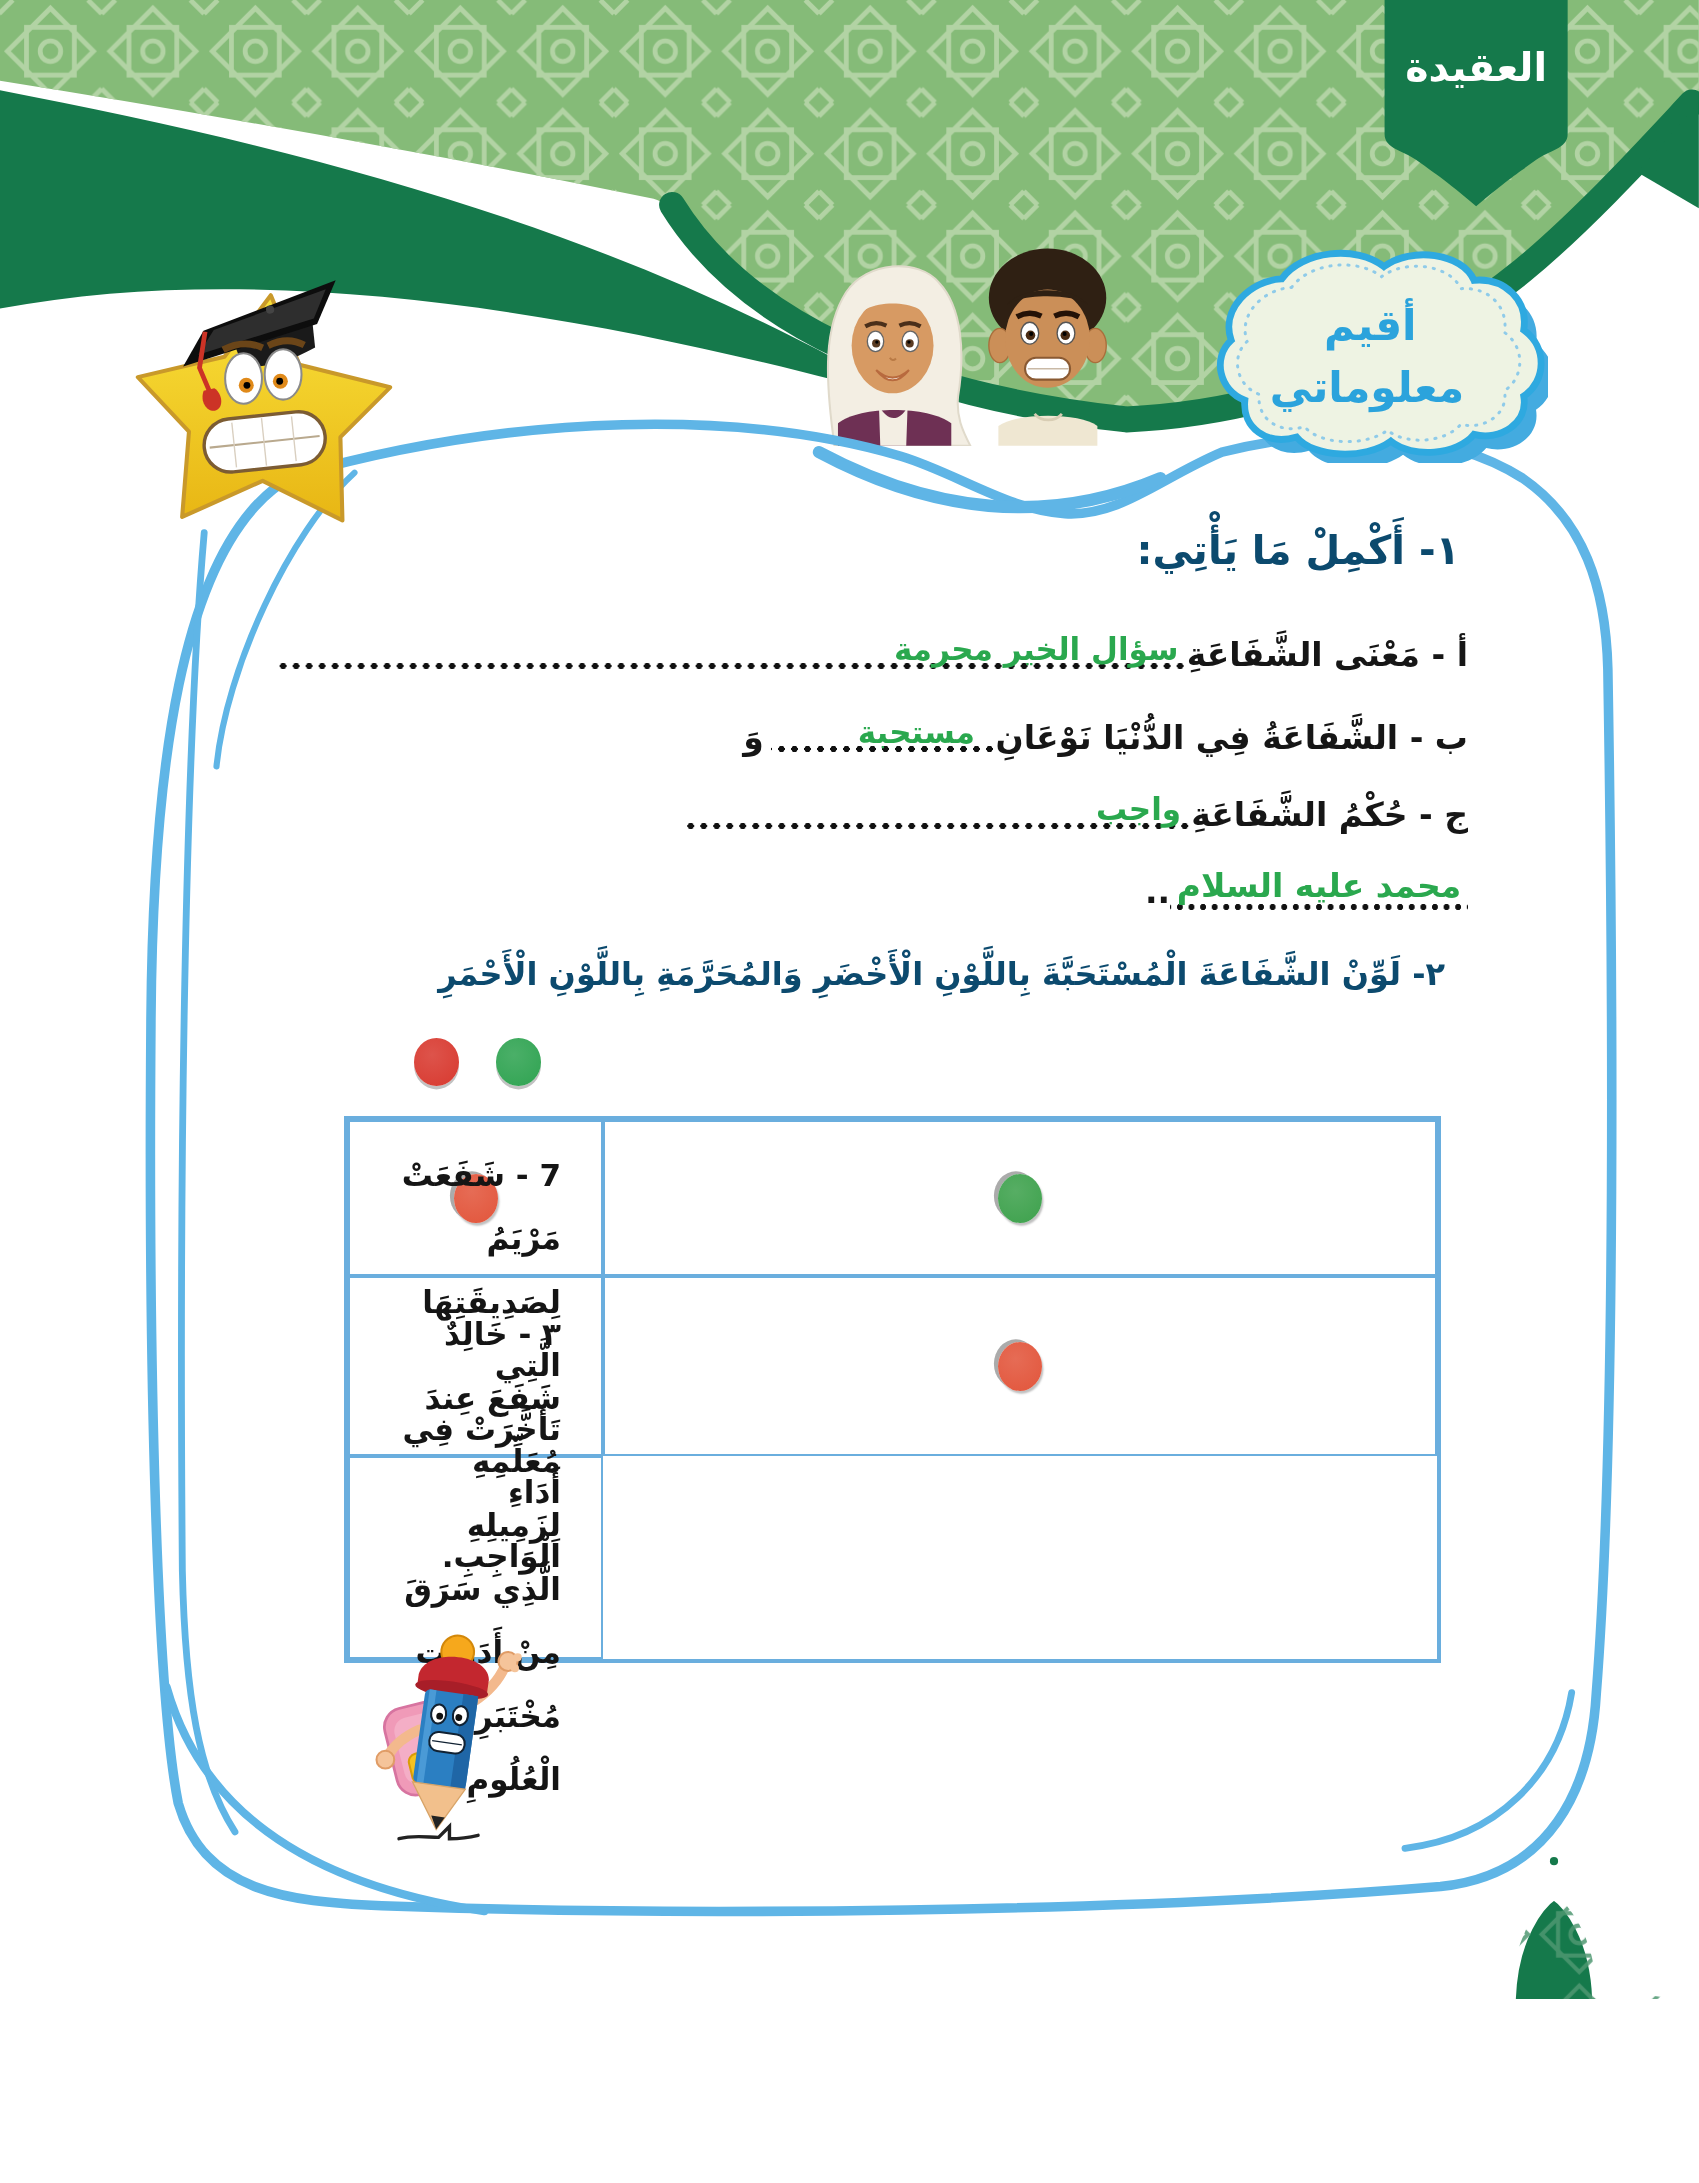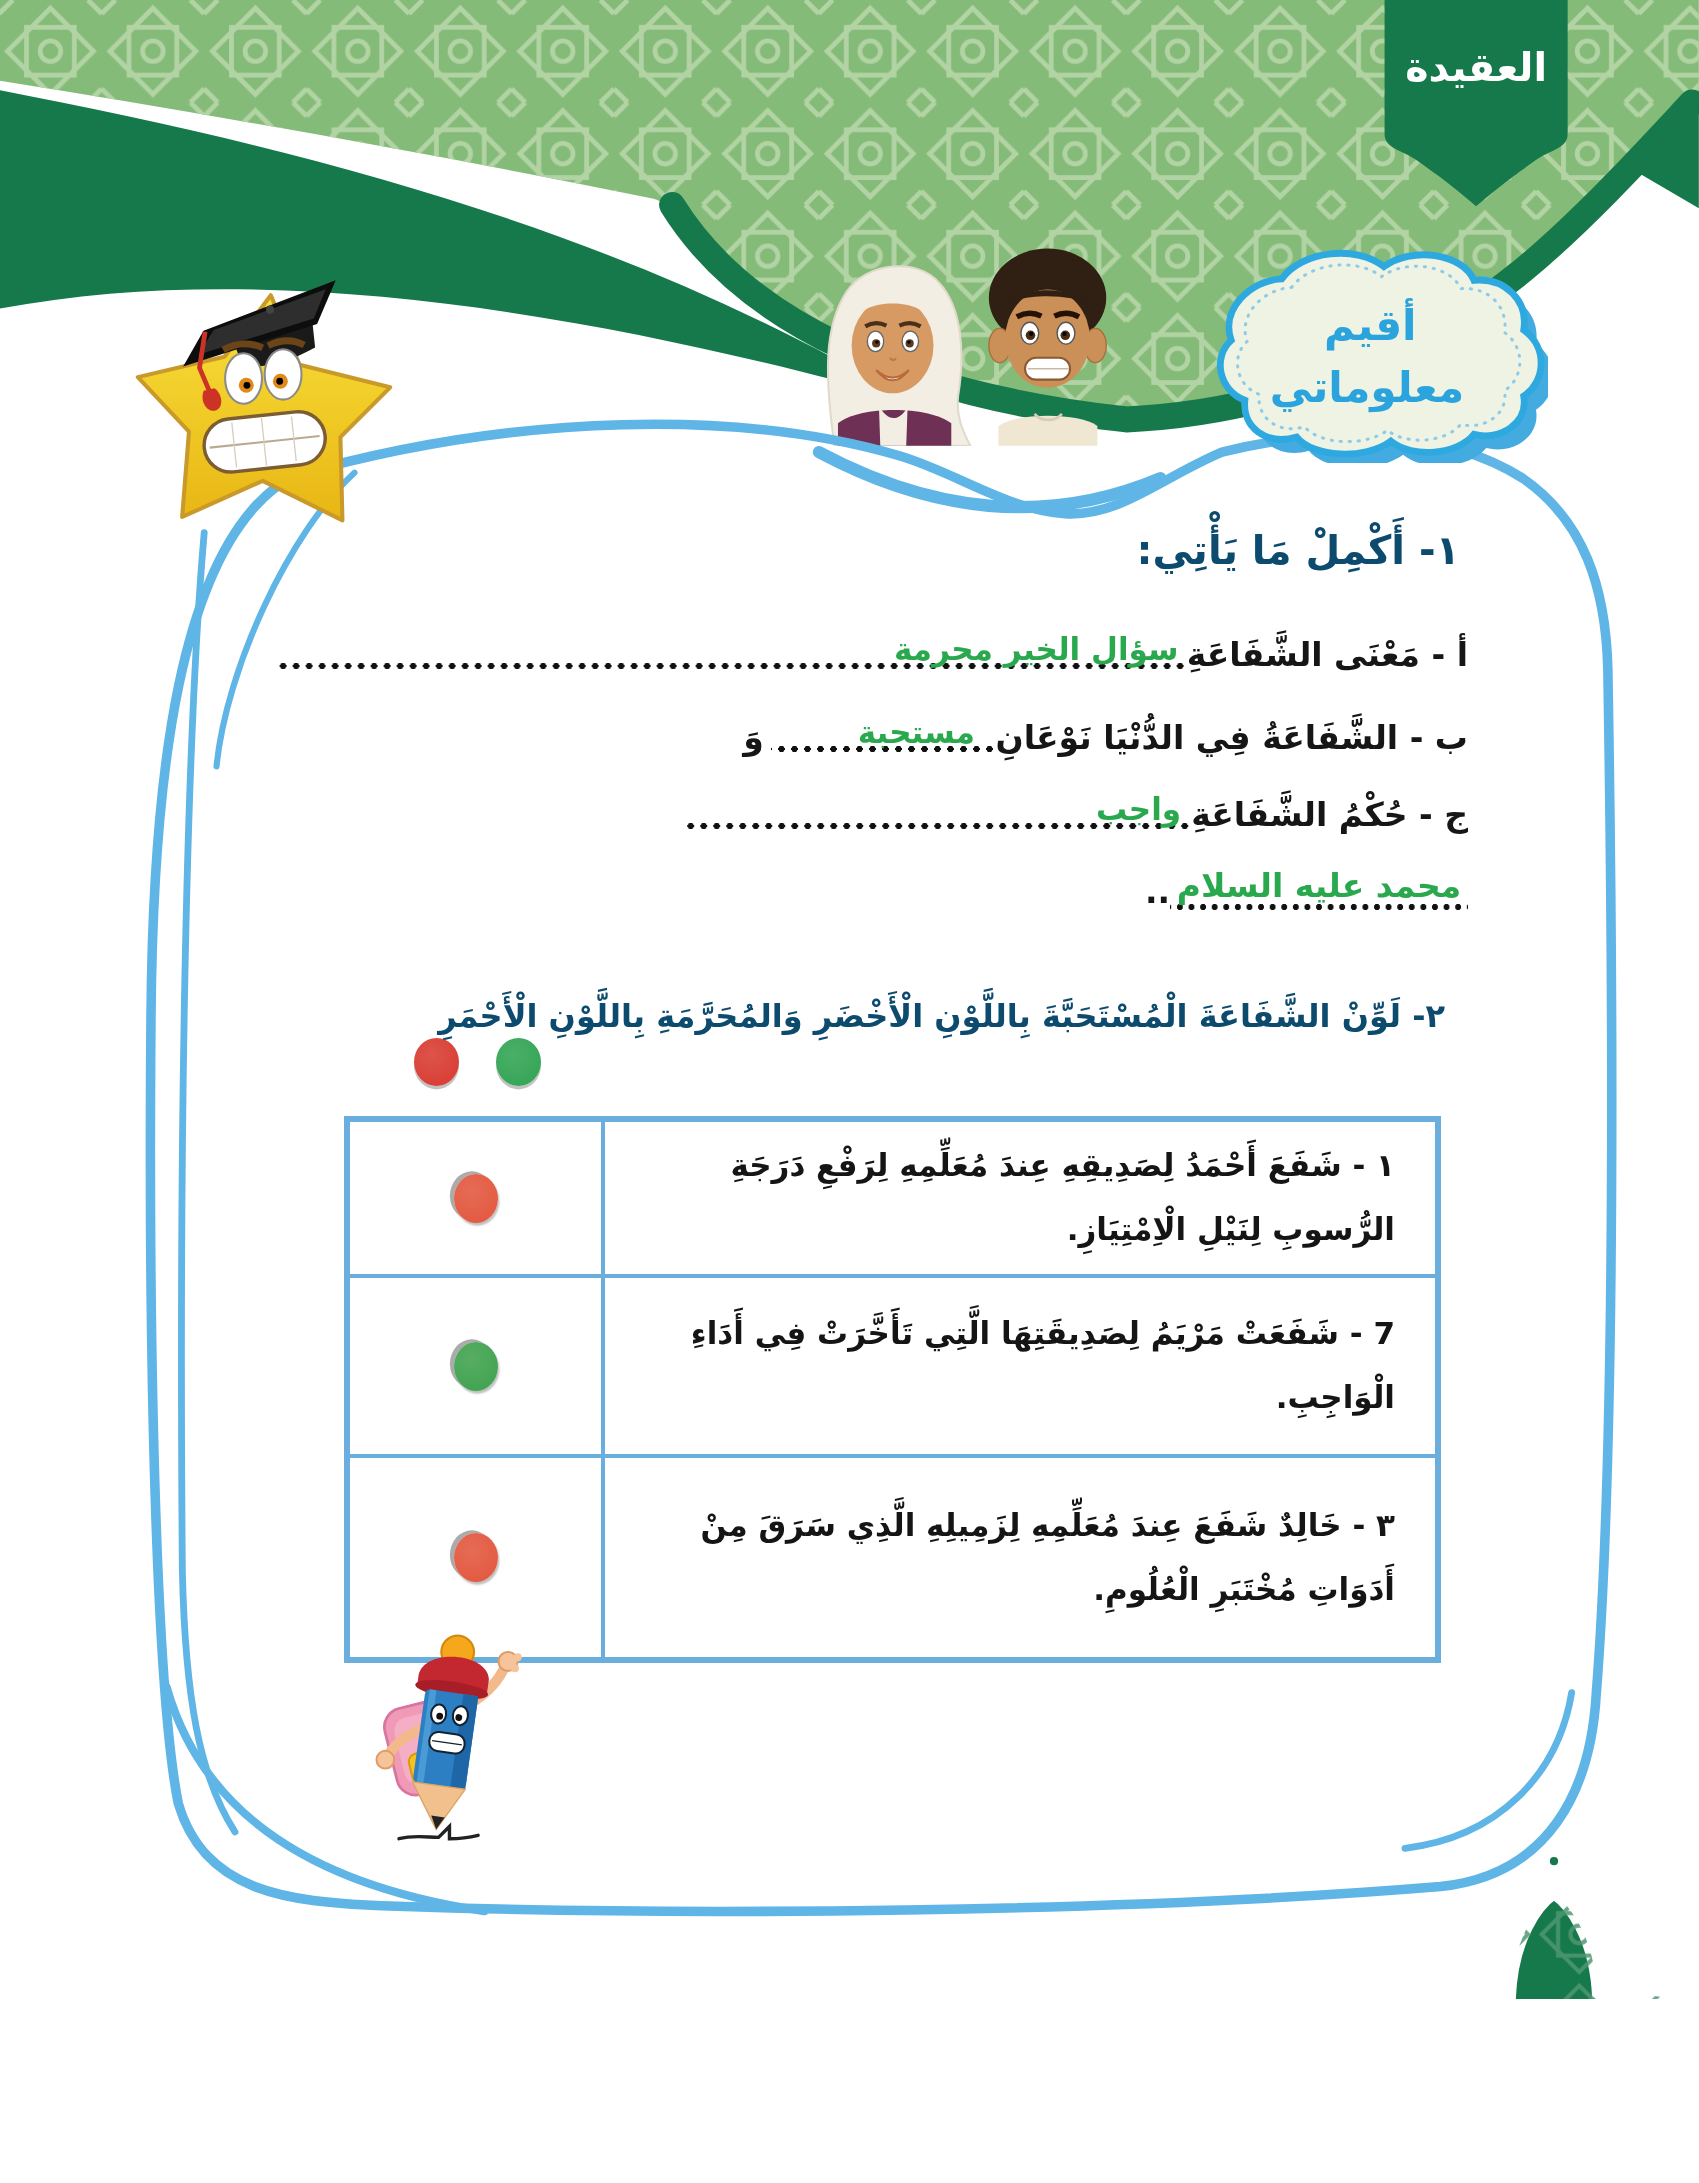--- a/index.html
+++ b/index.html
@@ -4,21 +4,21 @@
 <style>
   html,body{margin:0;padding:0;}
   body{font-family:"DejaVu Sans",sans-serif;background:#fff;}
   .page{position:relative;width:1700px;height:1999px;overflow:hidden;background:#fff;direction:rtl;}
   .abs{position:absolute;}
   svg text{font-family:"DejaVu Sans",sans-serif;}
 
   
   .q-title{position:absolute;color:#0c4a6e;font-weight:bold;white-space:nowrap;z-index:4;}
   #q1-title{top:527px;right:239px;font-size:40px;}
-  #q2-title{top:997px;right:254px;font-size:32px;}
+  #q2-title{top:955px;right:254px;font-size:32px;}
 
   .fill-line{position:absolute;display:flex;align-items:flex-end;z-index:4;
              font-size:33px;font-weight:bold;color:#161616;}
   .fill-line .lbl{white-space:nowrap;}
   .dots{position:relative;height:40px;
         background-image:radial-gradient(circle,#111 3.1px,transparent 3.4px);
         background-size:13px 8.2px;background-repeat:repeat-x;
         background-position:right bottom 4.1px;}
   .dots.grow{flex:1;}
   .ans{position:absolute;bottom:6.8px;color:#2aa84e;font-size:31px;font-weight:bold;white-space:nowrap;}
@@ -242,21 +242,20 @@
 
   <div class="legend">
     <span class="dotc" style="background: radial-gradient(circle at 40% 35%, rgba(216, 57, 47, 0.867), rgb(216, 57, 47));"></span>
     <span class="dotc" style="background: radial-gradient(circle at 40% 35%, rgba(47, 163, 81, 0.867), rgb(47, 163, 81));"></span>
   </div>
 
   <div class="ex-table">
     <div class="cell circle-cell">
       <span class="big-circle" style="background: radial-gradient(circle at 40% 35%, rgba(226, 85, 59, 0.867), rgb(226, 85, 59));"></span>
     </div>
-    <div class="cell text-cell">١ - شَفَعَ أَحْمَدُ لِصَدِيقِهِ عِندَ مُعَلِّمِهِ لِرَفْعِ دَرَجَةِ الرُّسوبِ لِنَيْلِ الْاِمْتِيَازِ.</div>
 
     <div class="cell circle-cell">
       <span class="big-circle" style="background: radial-gradient(circle at 40% 35%, rgba(61, 161, 76, 0.867), rgb(61, 161, 76));"></span>
     </div>
     <div class="cell text-cell">7 - شَفَعَتْ مَرْيَمُ لِصَدِيقَتِهَا الَّتِي تَأَخَّرَتْ فِي أَدَاءِ الْوَاجِبِ.</div>
 
     <div class="cell circle-cell">
       <span class="big-circle" style="background: radial-gradient(circle at 40% 35%, rgba(226, 85, 59, 0.867), rgb(226, 85, 59));"></span>
     </div>
     <div class="cell text-cell">٣ - خَالِدٌ شَفَعَ عِندَ مُعَلِّمِهِ لِزَمِيلِهِ الَّذِي سَرَقَ مِنْ أَدَوَاتِ مُخْتَبَرِ الْعُلُومِ.</div>

